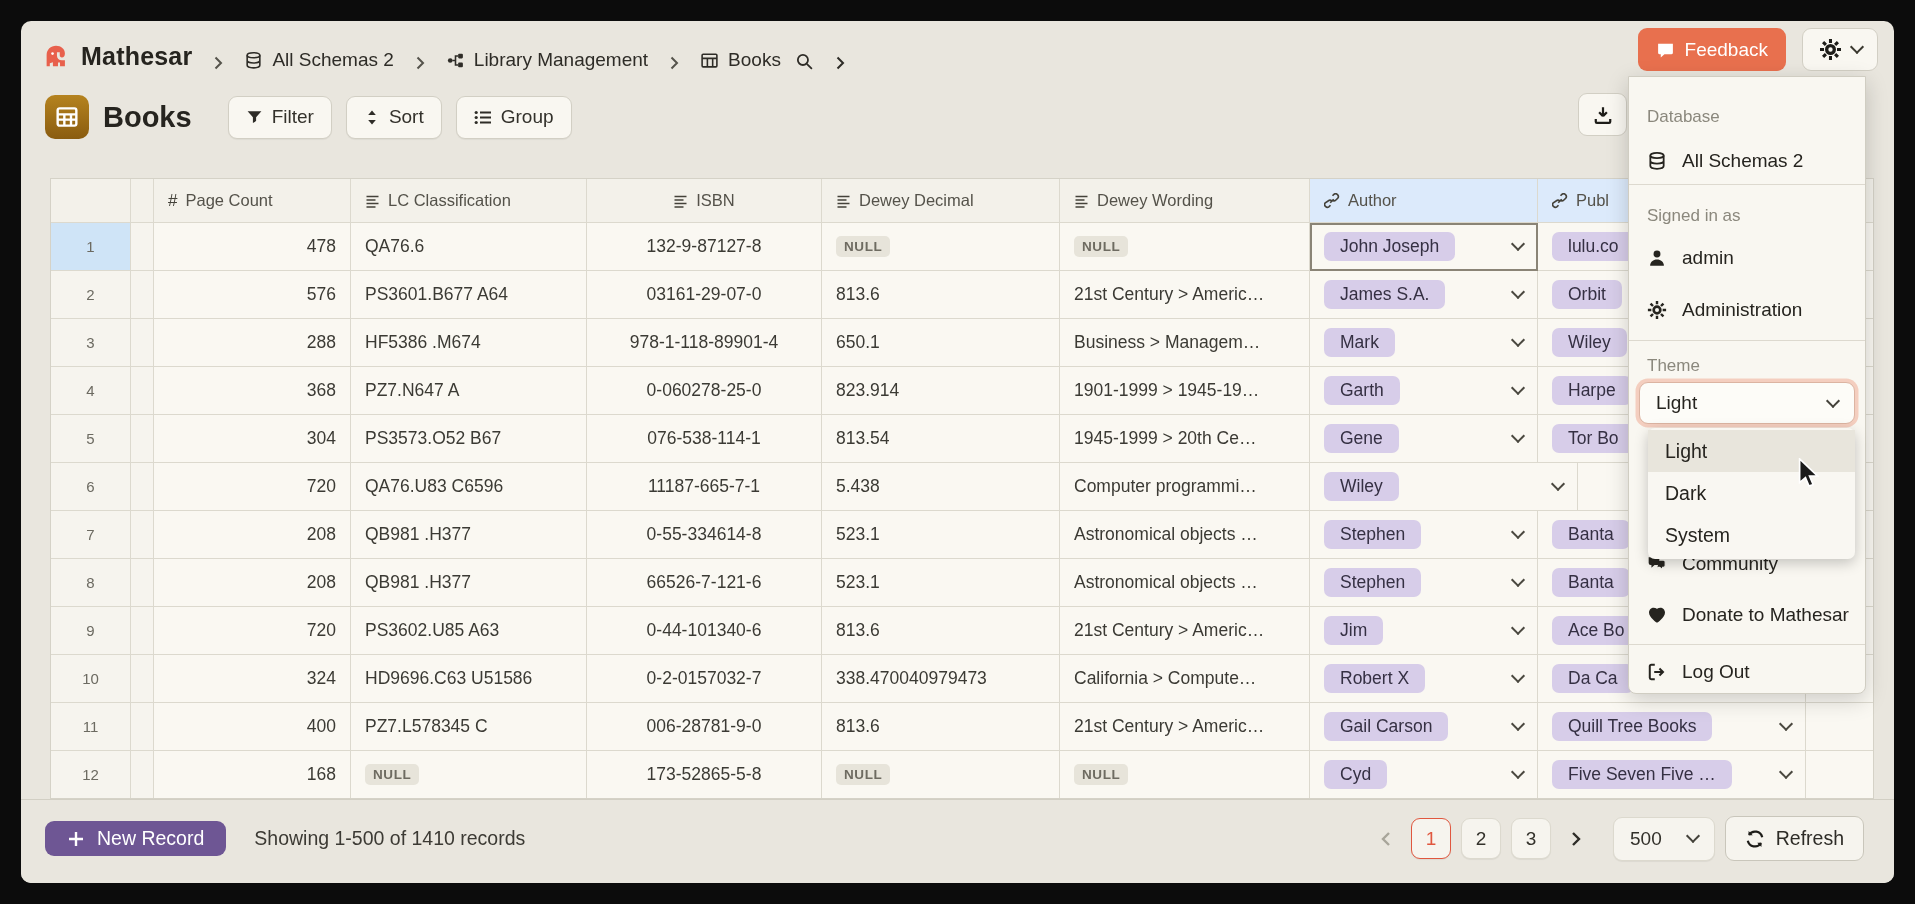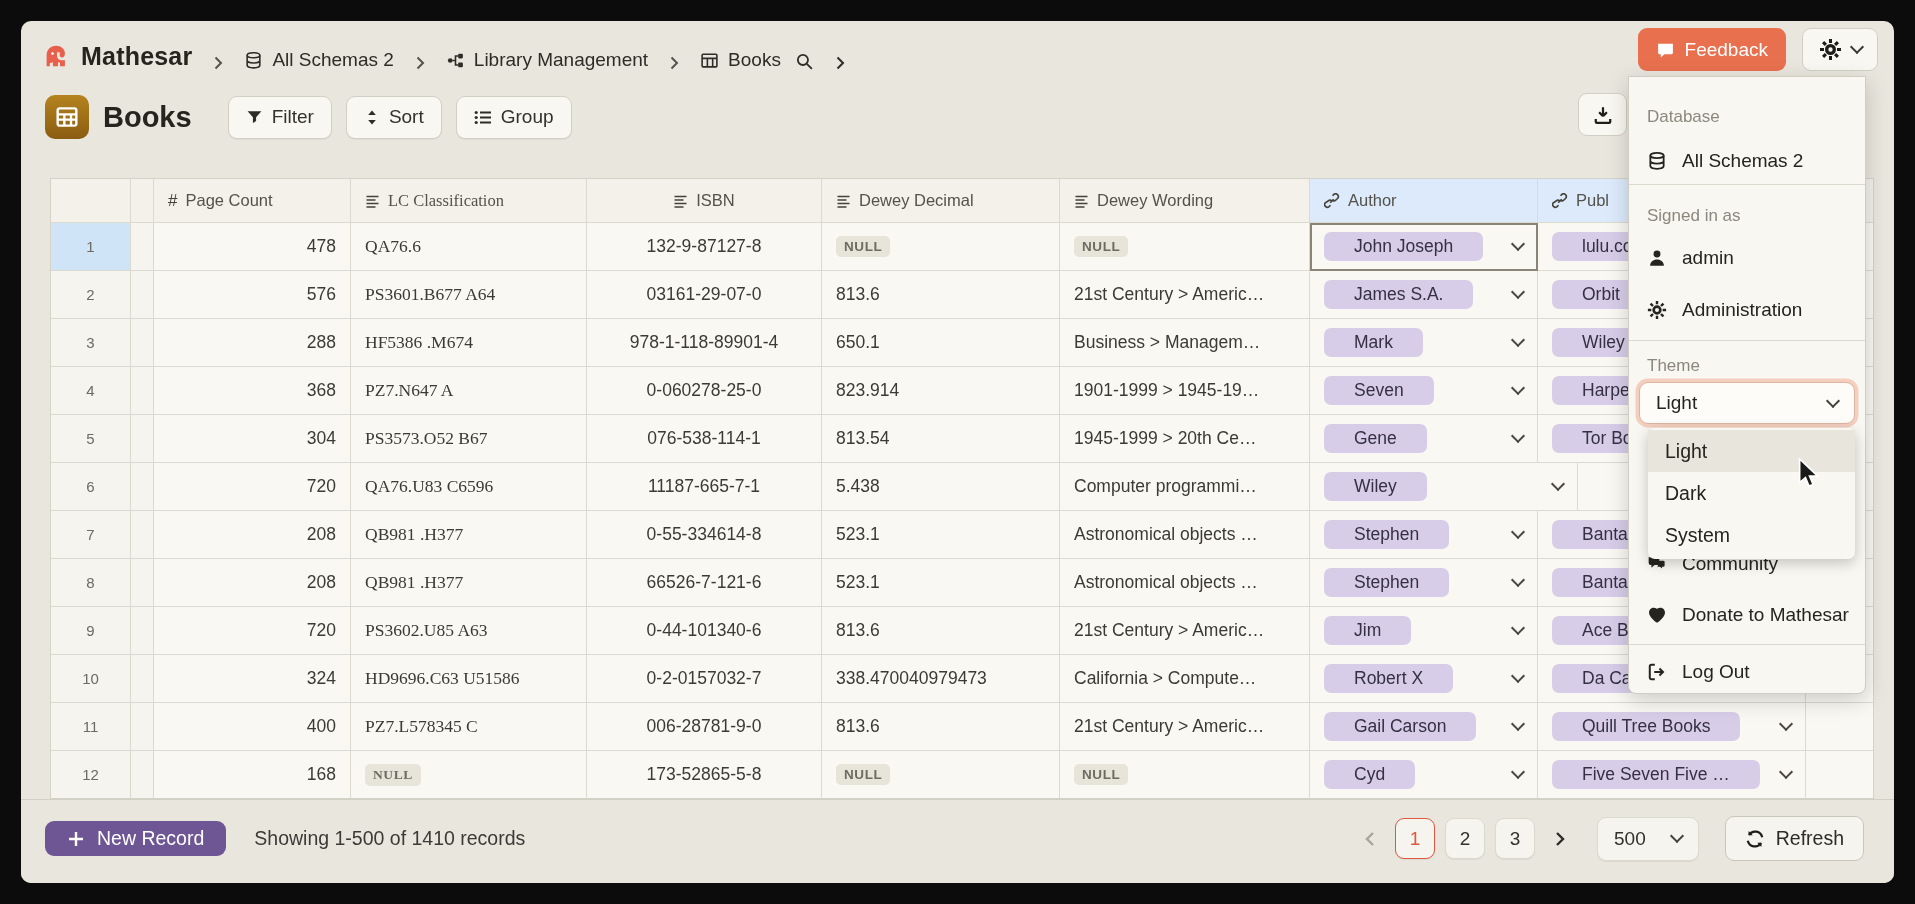--- a/index.html
+++ b/index.html
@@ -44,32 +44,32 @@
   .trow { display:flex; height:48px; }
   .thead { height:44px; }
   .c { display:flex; align-items:center; padding:0 14px; font-size:17.5px; color:#3b3a34;
        background:#faf8f2; border-right:1px solid #dcd9ce; border-bottom:1px solid #dcd9ce;
        white-space:nowrap; overflow:hidden; }
   .th { background:#f3f1ea; color:#54524a; font-size:16.5px; gap:8px; }
   .th.linkcol { background:#dceafb; }
   .w-rn   { width:80px;  justify-content:center; }
   .w-gut  { width:23px;  padding:0; }
   .w-pc   { width:197px; }
-  .w-lc   { width:236px;font-family:Liberation Serif, serif; }
+  .w-lc   { width:236px; }
   .w-isbn { width:235px;justify-content:center; }
   .w-dd   { width:238px; }
   .w-dw   { width:250px; }
   .w-au   { width:228px; }
   .w-pub  { width:268px; }
   .w-rest { flex:1; border-right:none; }
   .rn { color:#6c6a61; font-size:15px; background:#f6f4ee; }
   .rn.selrow { background:#cfe4f7; }
   .gut { background:#f6f4ee; }
   .cell-num { justify-content:flex-end; }
-  .pill { background:#d7cde9; border-radius:7px; padding:4px 30px; font-size:17.5px; color:#353043; }
+  .pill { background:#d7cde9; border-radius:7px; padding:4px 16px; font-size:17.5px; color:#353043; }
   .nullb { background:#e7e4da; color:#6e6b61; font-size:13.5px; font-weight:bold;
            letter-spacing:.6px; padding:3px 8px; border-radius:5px; }
   .linkcell { justify-content:space-between; }
   .cellsel { outline:2px solid #8a8476; outline-offset:-2px; }
   .chev { width:10px; height:10px; border-right:2.2px solid #4a483f; border-bottom:2.2px solid #4a483f;
           transform:rotate(45deg); margin-top:-5px; flex:none; }
 
   
   .statusbar { position:absolute; left:0; right:0; bottom:0; height:84px;
                background:#e9e6de; border-top:1px solid #d2cfc4;
@@ -80,21 +80,21 @@
   .showing { font-size:19.5px; color:#3c3a34; }
   .pager { margin-left:auto; display:flex; align-items:center; gap:10px; }
   .pg-nav { width:30px; height:40px; display:flex; align-items:center; justify-content:center; cursor:pointer; }
   .pg-btn { width:40px; height:41px; border-radius:9px; background:#f6f4ee; border:1px solid #dcd9ce;
             font-size:19px; color:#33312b; font-family:inherit; cursor:pointer;
             box-shadow:0 1px 1px rgba(0,0,0,.06); }
   .pg-btn.active { border:1.6px solid #e0573f; color:#e0573f; }
   .pgsize { display:flex; align-items:center; gap:26px; height:44px; padding:0 16px; margin-left:12px;
             background:#f6f4ee; border:1px solid #dcd9ce; border-radius:9px; font-size:19px;
             color:#33312b; cursor:pointer; box-shadow:0 1px 1px rgba(0,0,0,.06); }
-  .btn-refresh { display:flex; align-items:center; gap:11px; height:45px; padding:0 19px; margin-left:16px;
+  .btn-refresh { display:flex; align-items:center; gap:11px; height:45px; padding:0 19px; margin-left:0;
             background:#f6f4ee; border:1px solid #c9c6bb; border-radius:9px; font-size:19.5px;
             color:#2e2c27; font-family:inherit; cursor:pointer;text-align:center; }
 
   
   .menu { position:absolute; left:1607px; top:55px; width:238px; height:618px;
           background:#f9f7f1; border:1px solid #d0cdc2; border-radius:0 0 8px 8px;
           box-shadow:0 6px 22px rgba(0,0,0,.18); z-index:20; }
   .menu .mlabel { position:absolute; left:18px; font-size:17px; color:#8b887d; }
   .menu .mitem  { position:absolute; left:0; right:0; height:44px; display:flex; align-items:center;
                   gap:15px; padding-left:18px; font-size:19px; color:#26241f; cursor:pointer; }
@@ -380,21 +380,21 @@
 
     <div class="trow">
       <div class="c rn w-rn">4</div>
       <div class="c gut w-gut"></div>
       <div class="c w-pc cell-num">368</div>
       <div class="c w-lc">PZ7.N647 A</div>
       <div class="c w-isbn">0-060278-25-0</div>
       <div class="c w-dd">823.914</div>
       <div class="c w-dw">1901-1999 &gt; 1945-19…</div>
       <div class="c w-au linkcell">
-            <span class="pill">Seven</span>
+            <span class="pill">Garth</span>
             <span class="chev"></span>
           </div>
       <div class="c w-pub linkcell">
             <span class="pill">Harpe</span>
             <span class="chev"></span>
           </div>
       <div class="c w-rest"></div>
     </div>
 
     <div class="trow">

